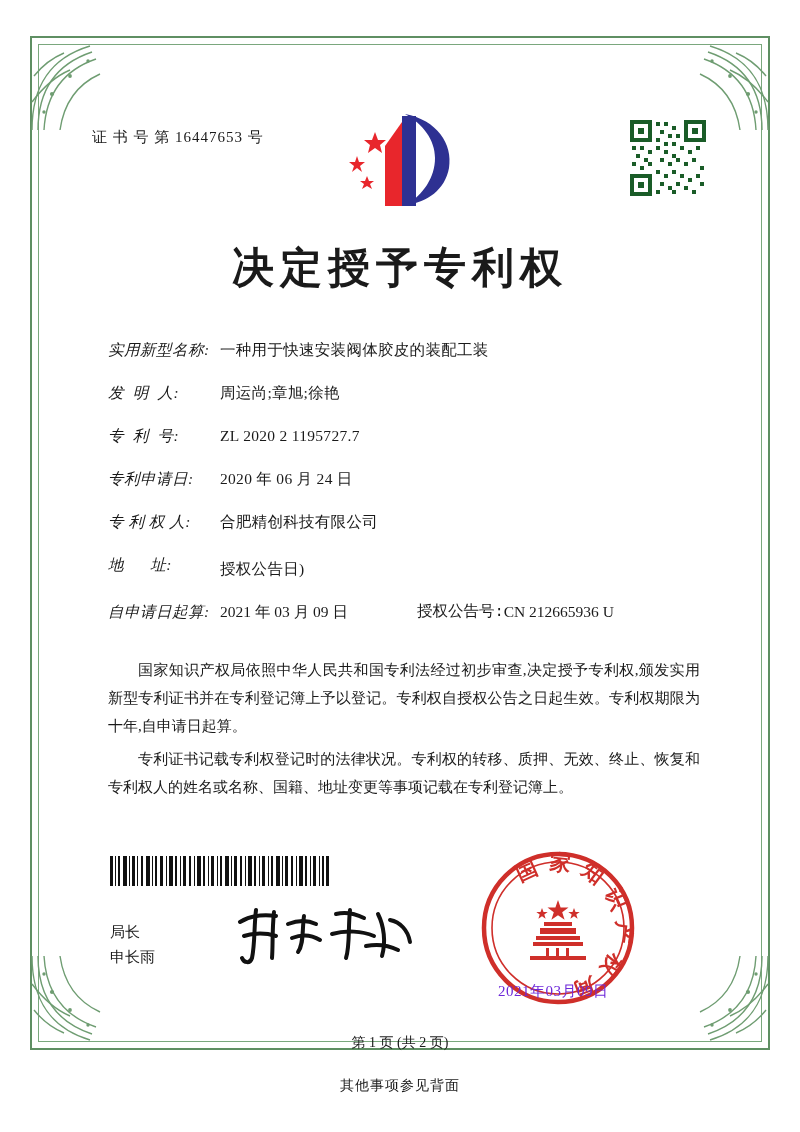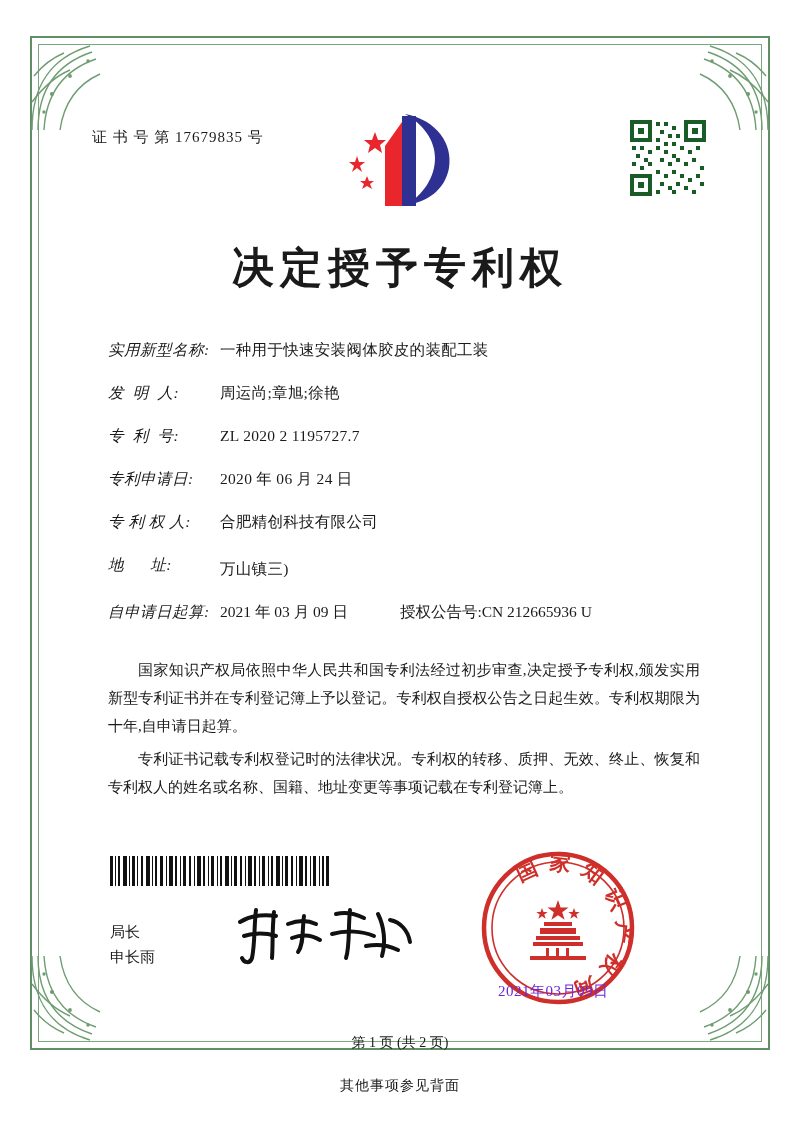--- a/index.html
+++ b/index.html
@@ -120,22 +120,23 @@
   .field-value {
     flex: 1;
     letter-spacing: 0.3px;
   }
   .field-value .sub-line {
     display: block;
     margin-top: 4px;
   }
 
   .field-row.inline-two .field-label-2 {
-    margin-left: 52px;
+    margin-left: 69px;
     white-space: pre;
+    font-family: Liberation Mono, monospace;
   }
   .field-row.inline-two .field-value-2 {
   }
 
   
   .paragraphs {
     position: absolute;
     left: 108px;
     top: 657px;
     width: 592px;
@@ -282,21 +283,21 @@
       </g>
       <g fill="#6f9d72">
         <circle cx="22" cy="58" r="2.1"></circle>
         <circle cx="40" cy="40" r="1.9"></circle>
         <circle cx="58" cy="25" r="1.7"></circle>
         <circle cx="14" cy="76" r="1.7"></circle>
       </g>
     </svg>
   </div>
 
-  <div class="cert-number">证 书 号 第 17679835 号</div>
+  <div class="cert-number">证 书 号 第 16447653 号</div>
 
   <div class="logo">
     <svg width="115" height="100" viewBox="0 0 115 100">
       <path d="M60 4 C92 10 108 34 104 58 C100 80 82 92 62 95 C78 84 90 68 90 48 C90 30 78 14 60 4 Z" fill="#2e3192"></path>
       <path d="M57 6 L71 6 L71 96 L57 96 Z" fill="#2e3192"></path>
       <path d="M40 36 L57 12 L57 96 L40 96 Z" fill="#e8262c"></path>
       <polygon points="30,22 33,30 41,30 35,35 37,43 30,38 23,43 25,35 19,30 27,30" fill="#e8262c"></polygon>
       <polygon points="12,46 14,52 20,52 15,56 17,62 12,58 7,62 9,56 4,52 10,52" fill="#e8262c"></polygon>
       <polygon points="22,66 24,71 29,71 25,74 27,79 22,76 17,79 19,74 15,71 20,71" fill="#e8262c"></polygon>
     </svg>
@@ -391,21 +392,21 @@
     </div>
 
     <div class="field-row">
       <div class="field-label">专 利 权 人:</div>
       <div class="field-value">合肥精创科技有限公司</div>
     </div>
 
     <div class="field-row">
       <div class="field-label">地      址:</div>
       <div class="field-value">
-        <span class="sub-line">万山镇三)</span>
+        <span class="sub-line">授权公告日)</span>
       </div>
     </div>
 
     <div class="field-row inline-two">
       <div class="field-label">自申请日起算:</div>
       <div>2021 年 03 月 09 日</div>
       <div class="field-label-2">授权公告号:</div>
       <div class="field-value-2">CN 212665936 U</div>
     </div>
 

